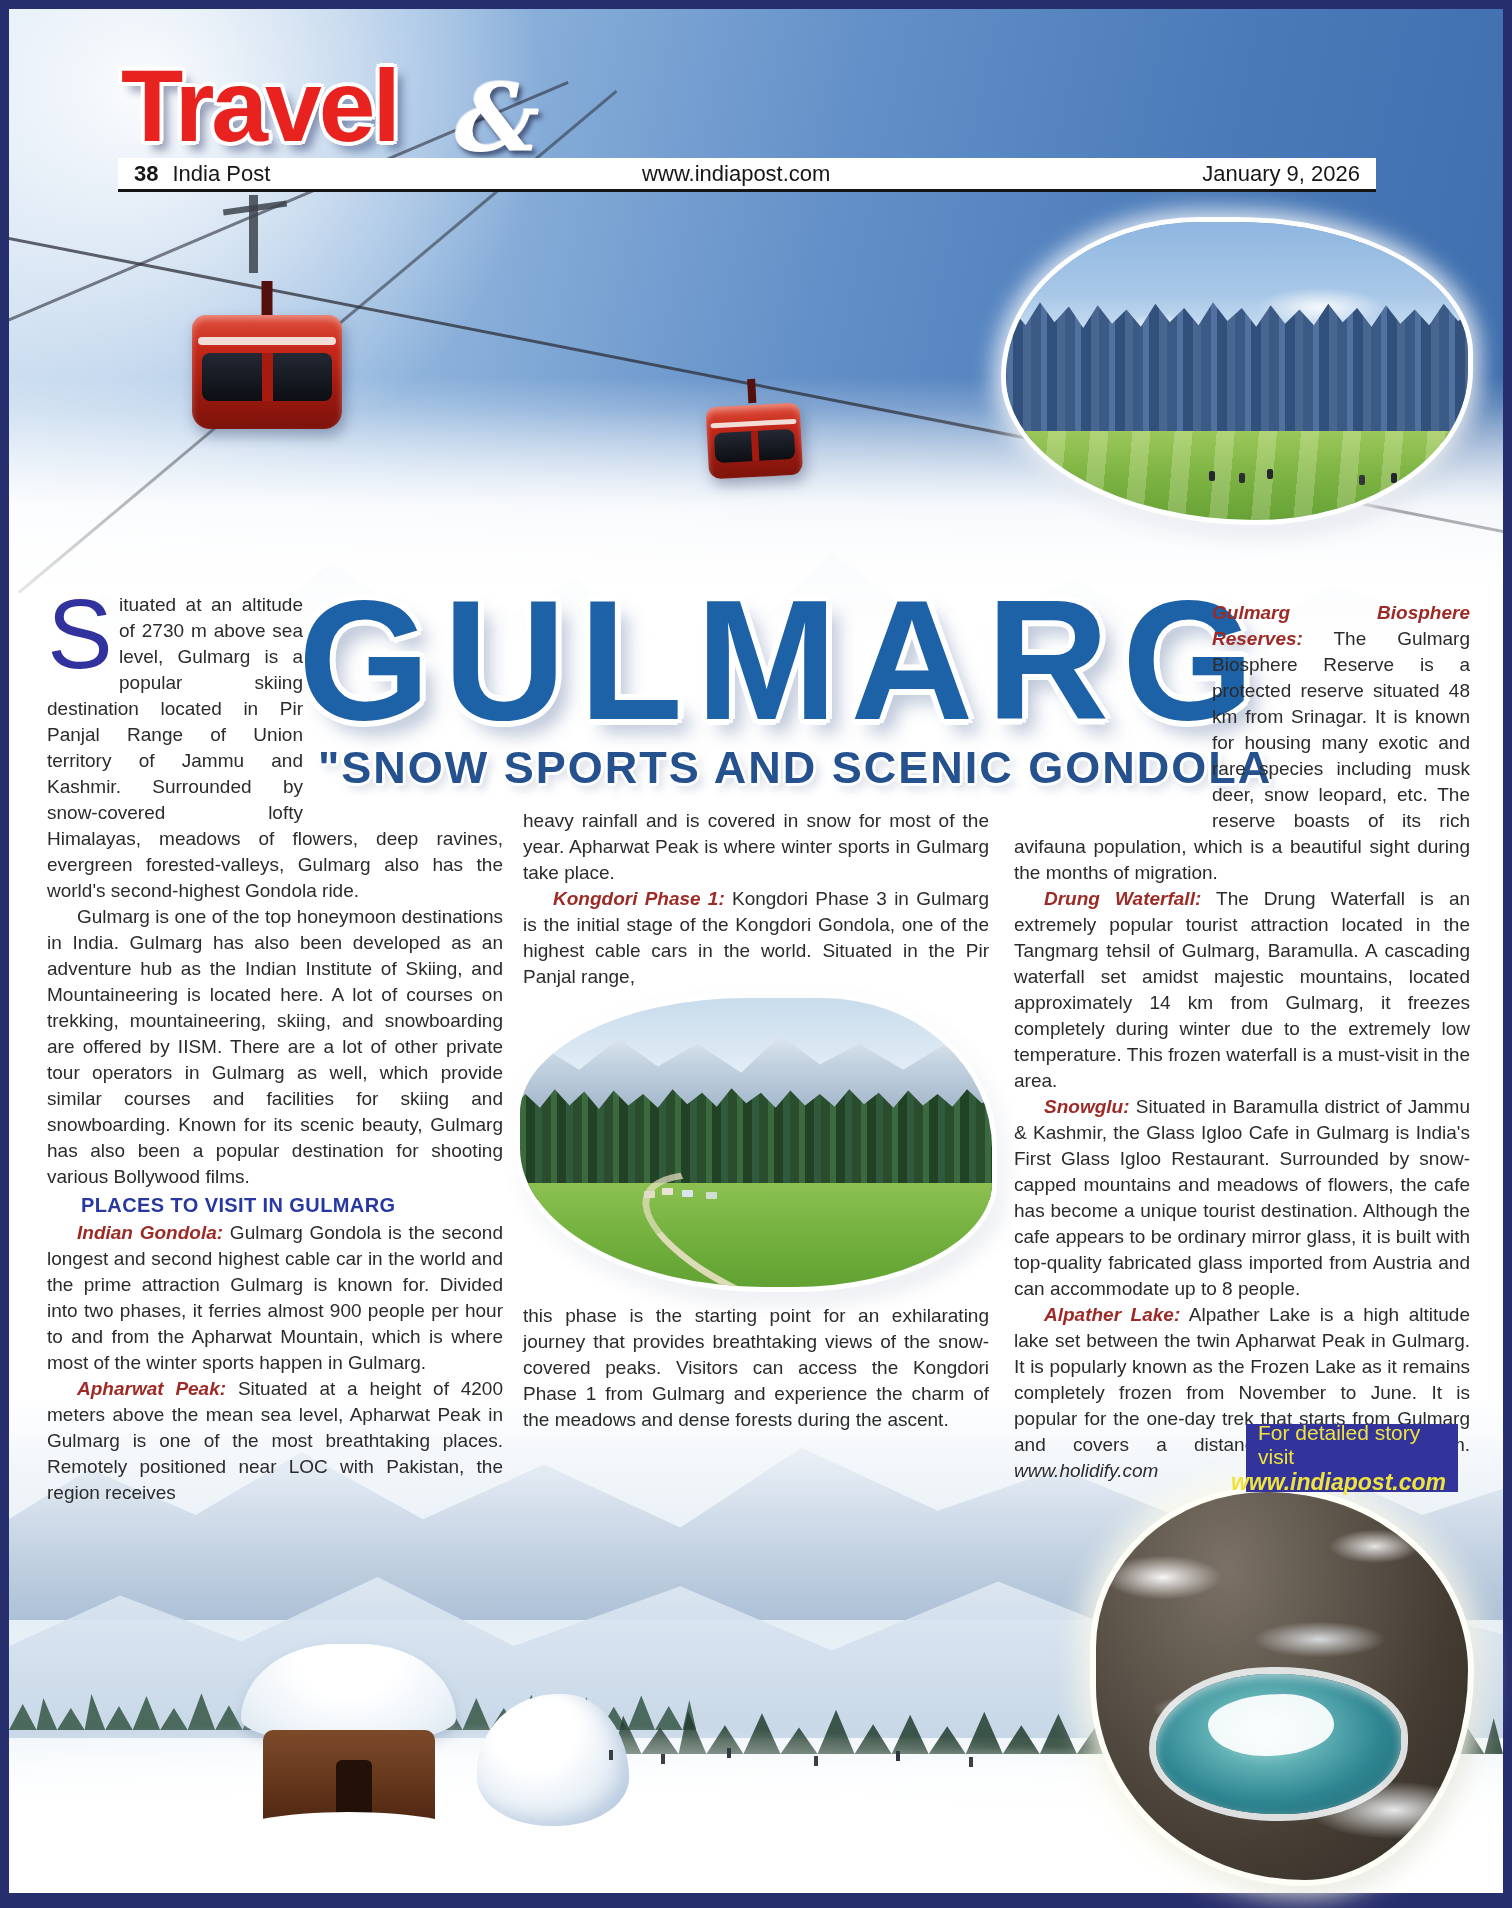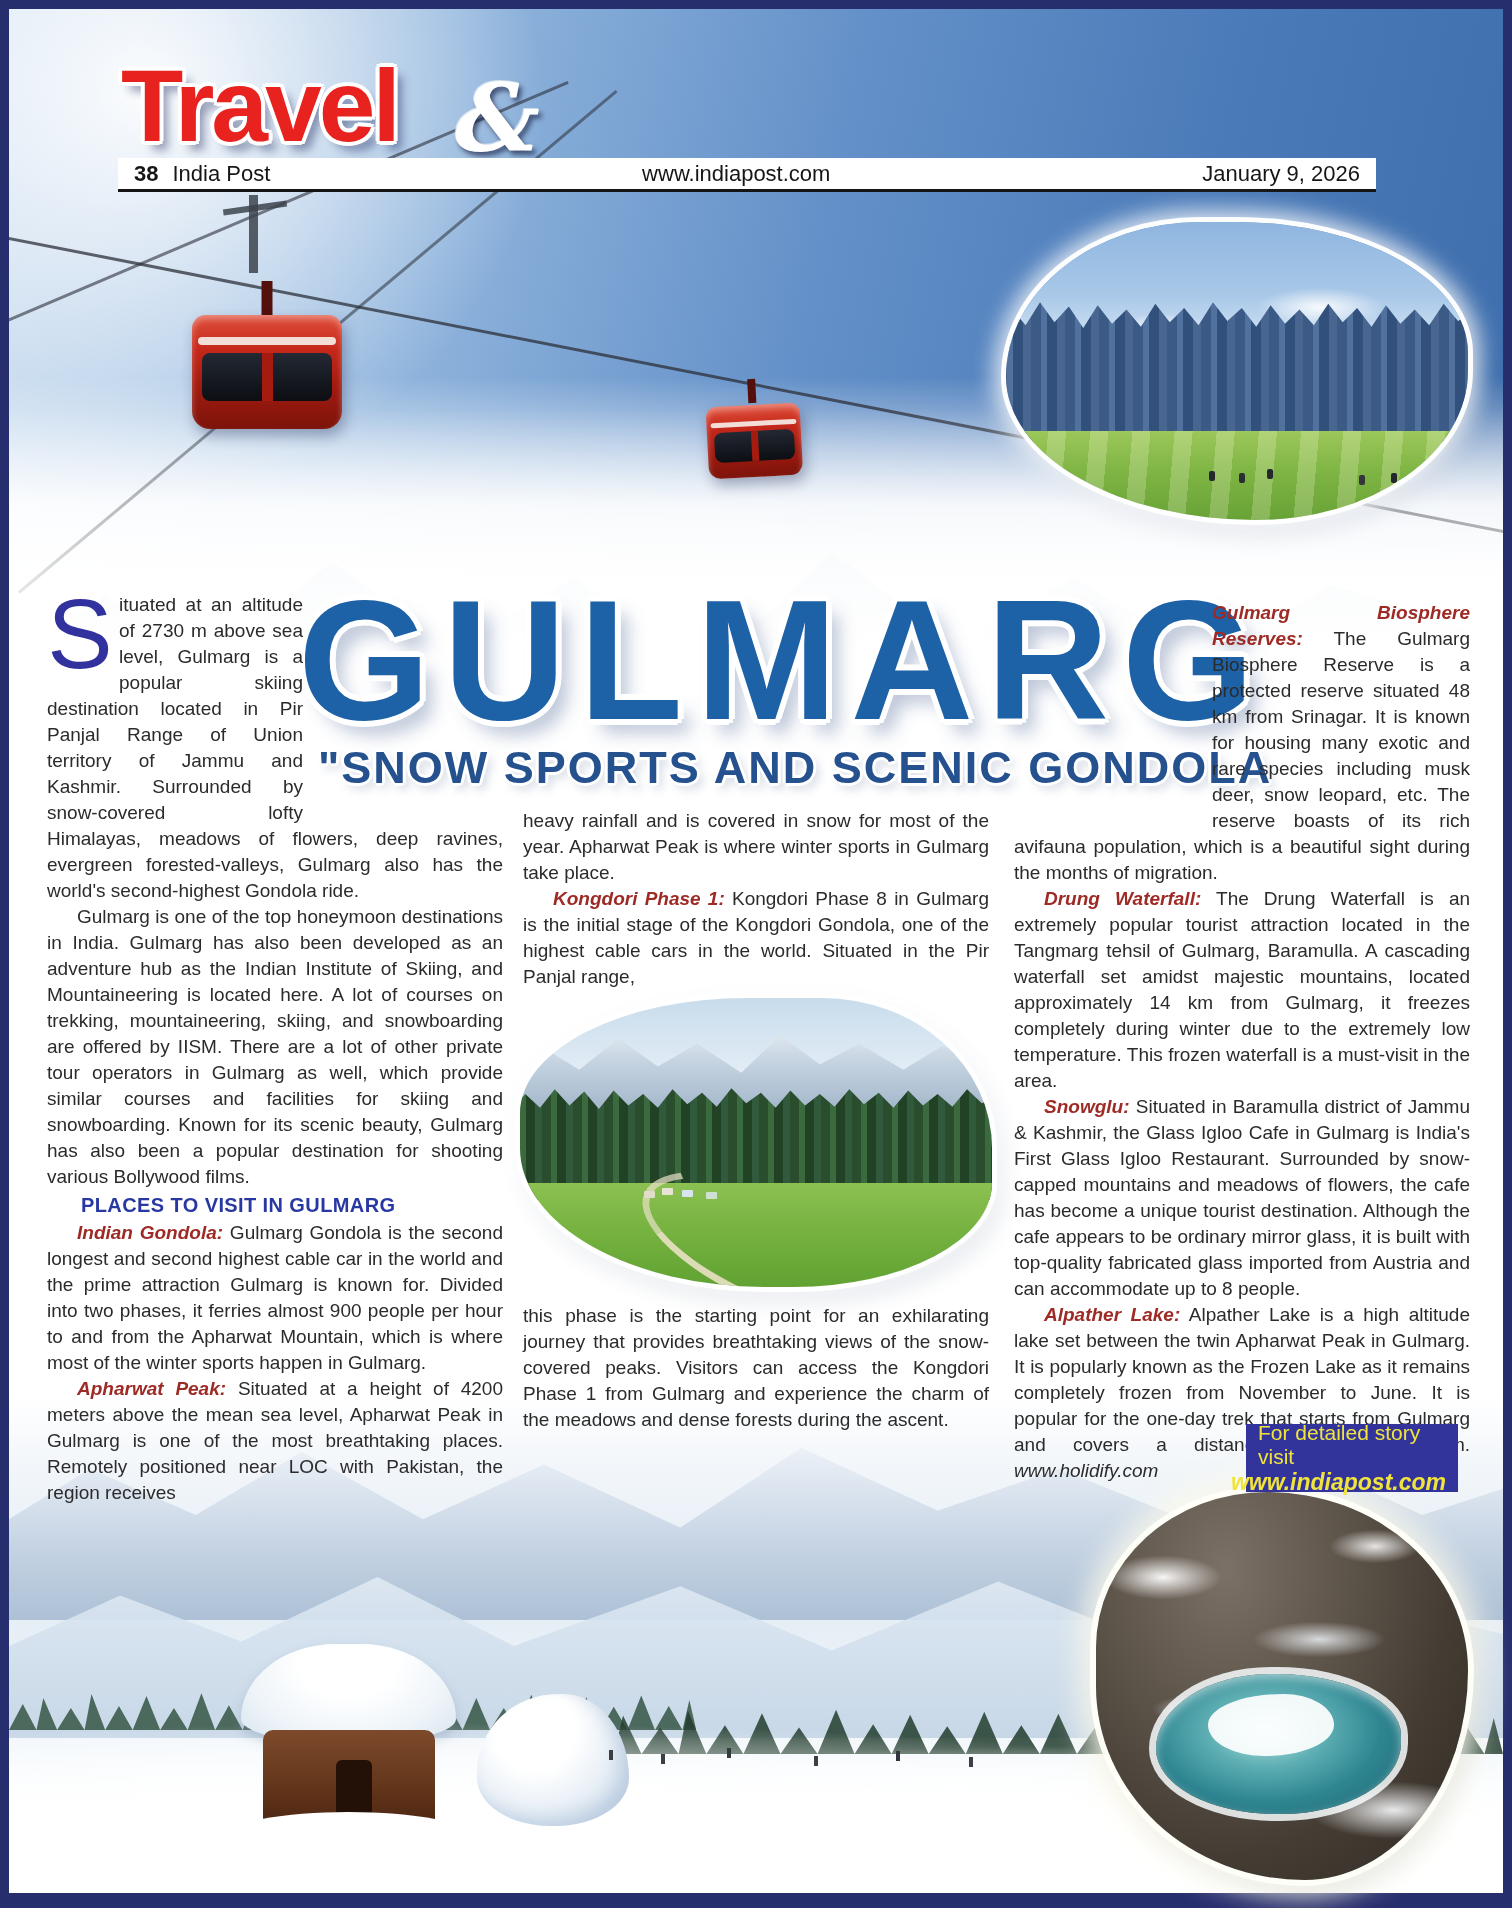--- a/index.html
+++ b/index.html
@@ -236,21 +236,21 @@
     <div class="intrude-r"></div>
     <p class="body"><span class="dropcap">S</span><span>ituated at an altitude of 2730 m above sea level, Gulmarg is a popular skiing destination located in Pir Panjal Range of Union territory of Jammu and Kashmir. Surrounded by snow-covered lofty Himalayas, meadows of flowers, deep ravines, evergreen forested-valleys, Gulmarg also has the world's second-highest Gondola ride.</span></p>
     <p class="ind">Gulmarg is one of the top honeymoon destinations in India. Gulmarg has also been developed as an adventure hub as the Indian Institute of Skiing, and Mountaineering is located here. A lot of courses on trekking, mountaineering, skiing, and snowboarding are offered by IISM. There are a lot of other private tour operators in Gulmarg as well, which provide similar courses and facilities for skiing and snowboarding. Known for its scenic beauty, Gulmarg has also been a popular destination for shooting various Bollywood films.</p>
     <h3 class="places">PLACES TO VISIT IN GULMARG</h3>
     <p class="ind"><span class="lead">Indian Gondola:</span> <span>Gulmarg Gondola is the second longest and second highest cable car in the world and the prime attraction Gulmarg is known for. Divided into two phases, it ferries almost 900 people per hour to and from the Apharwat Mountain, which is where most of the winter sports happen in Gulmarg.</span></p>
     <p class="ind"><span class="lead">Apharwat Peak:</span> <span>Situated at a height of 4200 meters above the mean sea level, Apharwat Peak in Gulmarg is one of the most breathtaking places. Remotely positioned near LOC with Pakistan, the region receives</span></p>
   </div>
 
   <div class="col col2a">
     <p>heavy rainfall and is covered in snow for most of the year. Apharwat Peak is where winter sports in Gulmarg take place.</p>
-    <p class="ind"><span class="lead">Kongdori Phase 1:</span> <span>Kongdori Phase 8 in Gulmarg is the initial stage of the Kongdori Gondola, one of the highest cable cars in the world. Situated in the Pir Panjal range,</span></p>
+    <p class="ind"><span class="lead">Kongdori Phase 1:</span> <span>Kongdori Phase 3 in Gulmarg is the initial stage of the Kongdori Gondola, one of the highest cable cars in the world. Situated in the Pir Panjal range,</span></p>
   </div>
 
   <div class="inset mid-inset">
     <div class="mi-sky"></div>
     <div class="mi-mountain"></div>
     <div class="mi-forest"></div>
     <div class="mi-meadow"></div>
     <div class="mi-path"></div>
     <div class="mi-huts"></div>
   </div>

